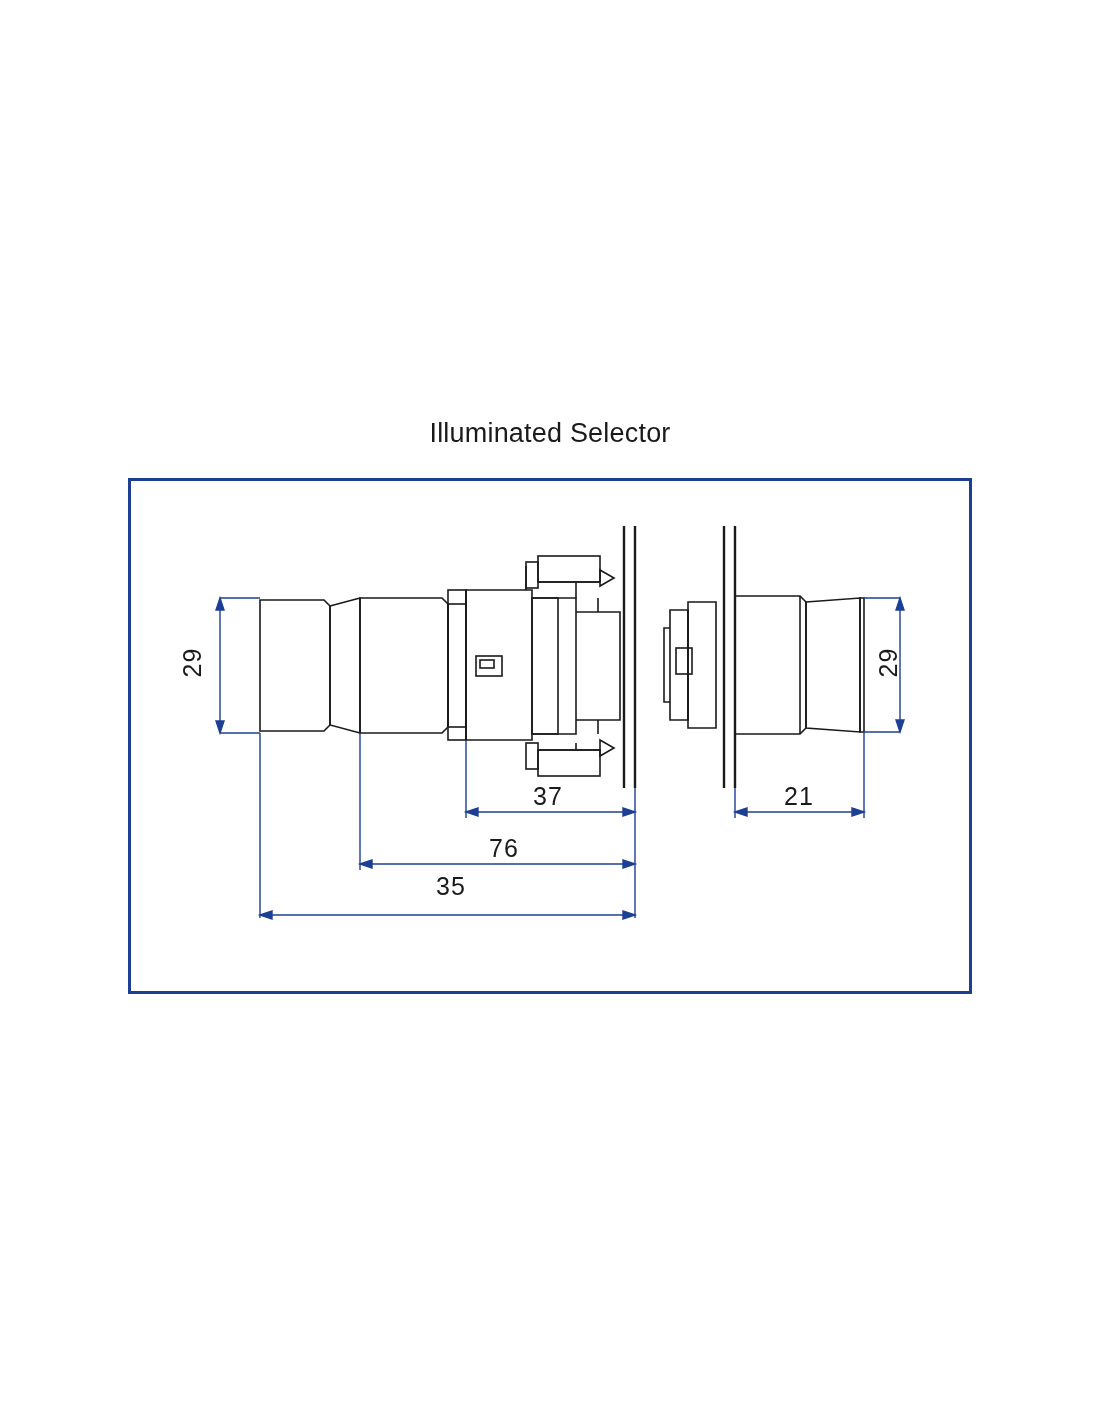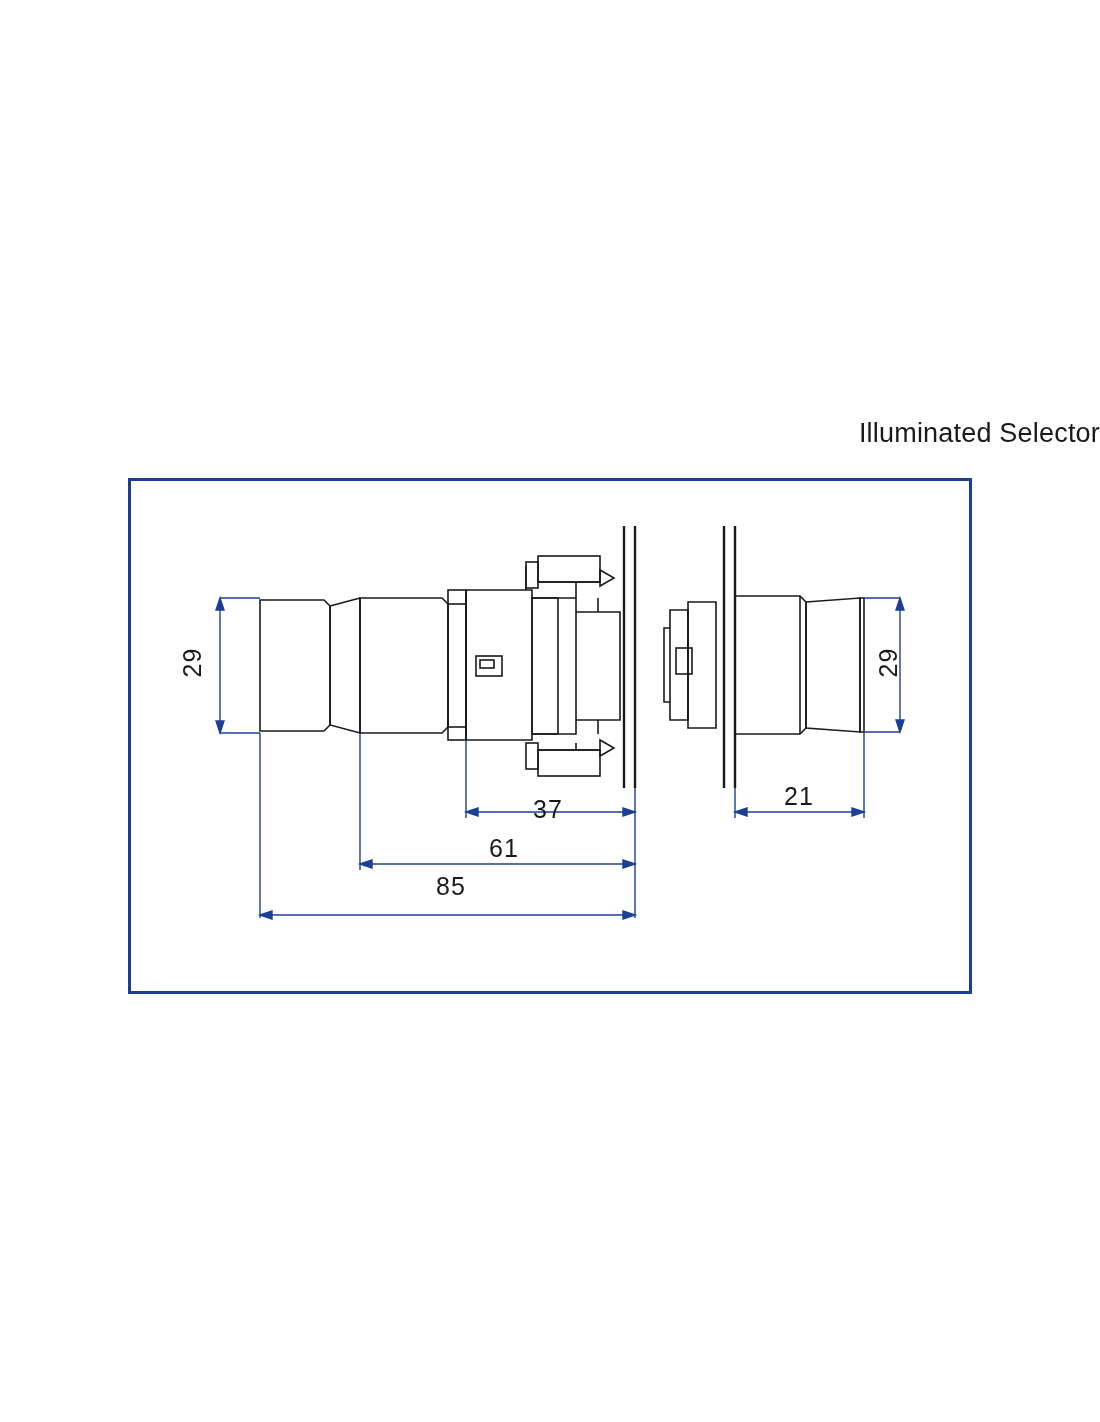--- a/index.html
+++ b/index.html
@@ -18,21 +18,21 @@
     position: absolute;
     left: 0; top: 0;
     width: 1100px;
     height: 1422px;
   }
   .title {
     position: absolute;
     left: 0;
     top: 418px;
     width: 1100px;
-    text-align: right;
+    text-align: center;
     font-size: 27px;
     color: #1a1a1a;
     letter-spacing: 0.2px;
   }
   .frame {
     position: absolute;
     left: 128px;
     top: 478px;
     width: 844px;
     height: 516px;
@@ -165,23 +165,23 @@
       <line x1="607" y1="310" x2="607" y2="340"></line>
       <line x1="736" y1="254" x2="736" y2="340"></line>
       <line x1="607" y1="334" x2="736" y2="334"></line>
       <path d="M607,334 L619,330 L619,338 Z"></path>
       <path d="M736,334 L724,330 L724,338 Z"></path>
     </g>
   </svg>
 
   <div class="dimtext vert" style="left:178px; top:648px;">29</div>
 
-  <div class="dimtext" style="left:533px; top:782px;margin-top:13px;">37</div>
+  <div class="dimtext" style="left:533px; top:782px;">37</div>
 
-  <div class="dimtext" style="left:489px; top:834px;">61</div>
+  <div class="dimtext" style="left:489px; top:834px;">76</div>
 
-  <div class="dimtext" style="left:436px; top:872px;">85</div>
+  <div class="dimtext" style="left:436px; top:872px;">35</div>
 
   <div class="dimtext vert" style="left:874px; top:648px;">29</div>
 
   <div class="dimtext" style="left:784px; top:782px;">21</div>
 
 </div>
 
 </body></html>

